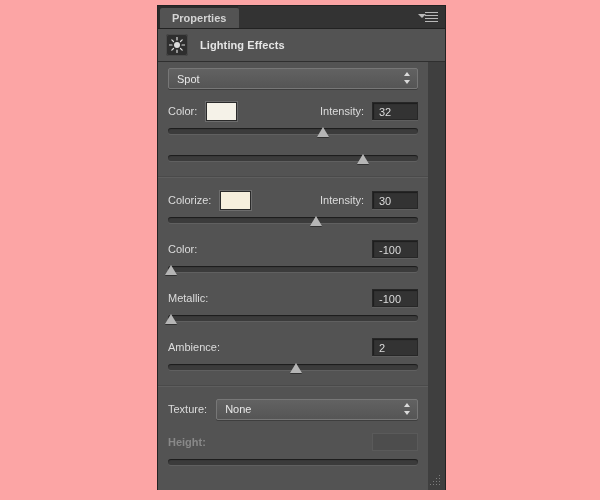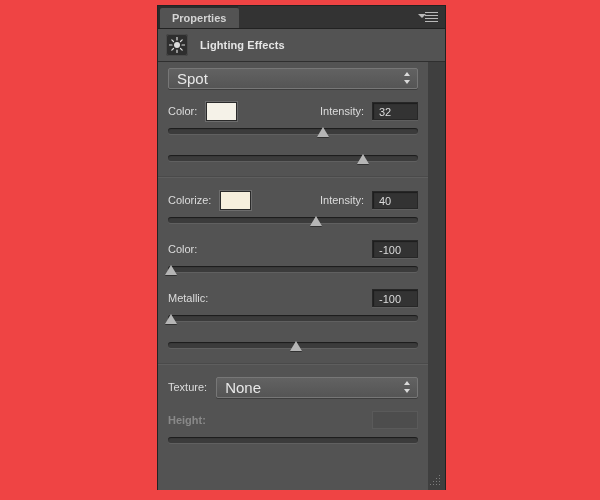--- a/index.html
+++ b/index.html
@@ -9,21 +9,21 @@
     width: 600px;
     height: 500px;
     overflow: hidden;
     font-family: "Liberation Sans", sans-serif;
   }
 
   #root {
     position: relative;
     width: 600px;
     height: 500px;
-    background: #ef4444;
+    background: #fca5a5;
   }
 
   
   .panel {
     position: absolute;
     left: 158px;
     top: 6px;
     width: 287px;
     height: 483px;
     background: #2b2b2b;
@@ -181,21 +181,21 @@
     height: 19px;
     background: linear-gradient(#626262, #555555);
     border: 1px solid #777;
     border-radius: 2px;
     box-shadow: 0 1px 0 rgba(0,0,0,0.25);
     display: flex;
     align-items: center;
   }
   .select .val {
     color: #e8e8e8;
-    font-size: 15px;
+    font-size: 11px;
     padding-left: 8px;
   }
   .select .arrows {
     position: absolute;
     right: 6px;
     top: 3px;
     width: 7px;
     height: 13px;
   }
   .select .arrows b {
@@ -338,21 +338,21 @@
 
         <div class="gap-s"></div>
         <div class="divider"></div>
         <div class="gap-s"></div>
 
         <div class="row">
           <span class="lbl">Colorize:</span>
           <span class="swatch" style="background: rgb(246, 239, 221);"></span>
           <span class="spacer"></span>
           <span class="lbl">Intensity:</span>
-          <span class="numfield">40</span>
+          <span class="numfield">30</span>
         </div>
         <div class="slider">
           <div class="track"></div>
           <div class="knob" style="left: 59%;"></div>
         </div>
 
         <div class="gap-m"></div>
 
         <div class="row">
           <span class="lbl">Color:</span>
@@ -371,20 +371,25 @@
           <span class="spacer"></span>
           <span class="numfield">-100</span>
         </div>
         <div class="slider">
           <div class="track"></div>
           <div class="knob" style="left: 1%;"></div>
         </div>
 
         <div class="gap-m"></div>
 
+        <div class="row">
+          <span class="lbl">Ambience:</span>
+          <span class="spacer"></span>
+          <span class="numfield">2</span>
+        </div>
         <div class="slider">
           <div class="track"></div>
           <div class="knob" style="left: 51%;"></div>
         </div>
 
         <div class="gap-s"></div>
         <div class="divider"></div>
         <div class="gap-s"></div>
 
         <div class="row">

